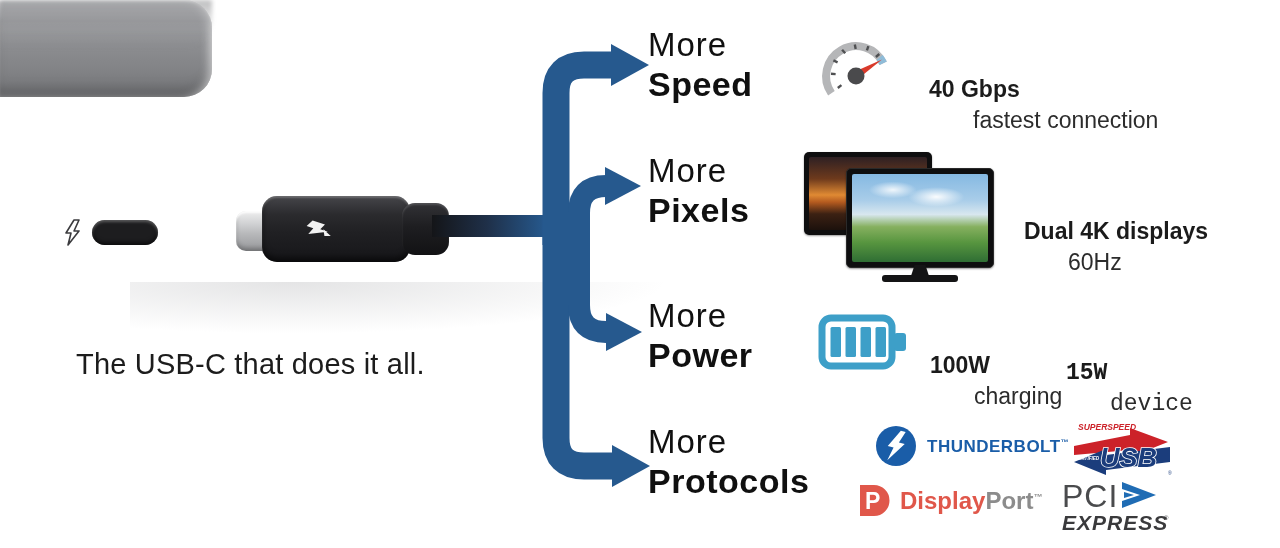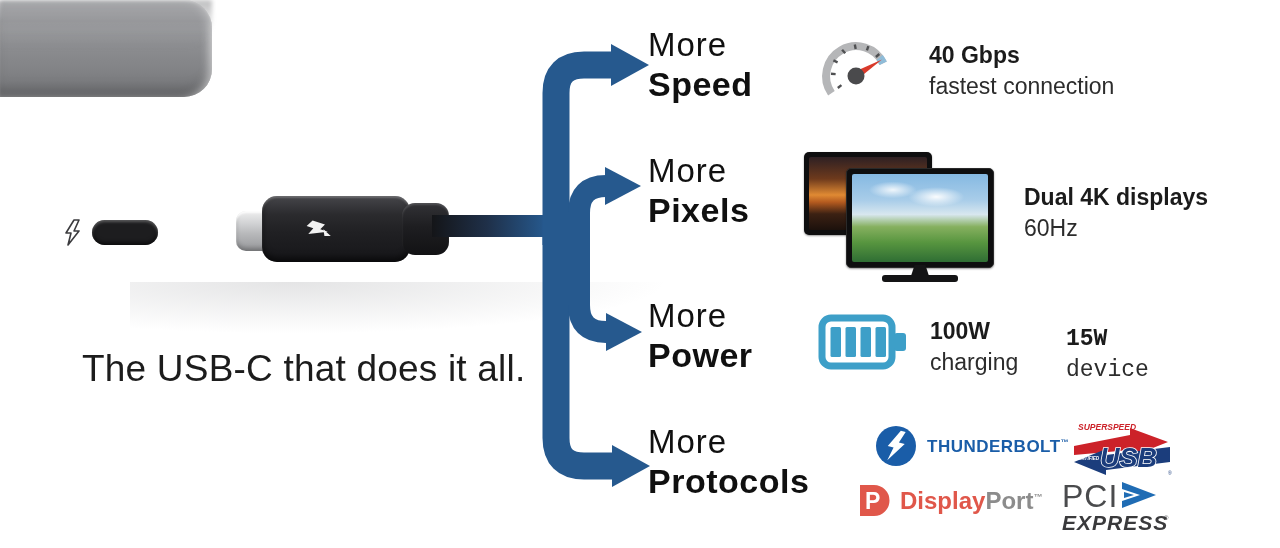--- a/index.html
+++ b/index.html
@@ -50,38 +50,38 @@
   }
   .plug-strain{
     left:402px;top:203px;width:47px;height:52px;border-radius:13px;
     background:linear-gradient(180deg,#323236 0%,#1e1e21 45%,#121214 100%);
     box-shadow:inset 0 2px 2px rgba(255,255,255,0.15);
   }
   .plug-bolt{left:296px;top:215px;}
 
   
   .tagline{
-    left:82px;top:348px;font-size:37px;color:#1c1c1c;letter-spacing:0.2px;
+    left:76px;top:348px;font-size:29px;color:#1c1c1c;letter-spacing:0.2px;
   }
 
   
   .tree-layer{left:0;top:0;width:1280px;height:548px;pointer-events:none;}
 
   
   .branch-label{width:240px;color:#101010;}
   .branch-label .more{font-size:33px;font-weight:400;letter-spacing:1px;line-height:38px;display:block;}
   .branch-label .big{font-size:34px;font-weight:800;letter-spacing:0.5px;line-height:40px;display:block;}
   .bl-0{left:648px;top:26px;}
   .bl-1{left:648px;top:152px;}
   .bl-2{left:648px;top:297px;}
   .bl-3{left:648px;top:423px;}
 
   
-  .feature-text .title{font-size:23px;font-weight:700;color:#1b1b1b;line-height:31px;display:block;}
-  .feature-text .sub{font-size:23px;font-weight:400;color:#2c2c2c;line-height:31px;display:block;}
+  .feature-text .title{font-size:23px;font-weight:700;color:#1b1b1b;line-height:31px;display:block;margin-top:34px;}
+  .feature-text .sub{font-size:23px;font-weight:400;color:#2c2c2c;line-height:31px;display:block;margin-left:44px;}
   .ft-speed{left:929px;top:40px;}
   .ft-pixels{left:1024px;top:182px;}
   .ft-power-charge{left:930px;top:316px;}
   .ft-power-device{left:1066px;top:324px;font-family:Liberation Mono, monospace;}
 
   
   .gauge{left:816px;top:30px;}
   .battery{left:817px;top:311px;}
 
   .monitors{left:802px;top:150px;width:196px;height:140px;}

